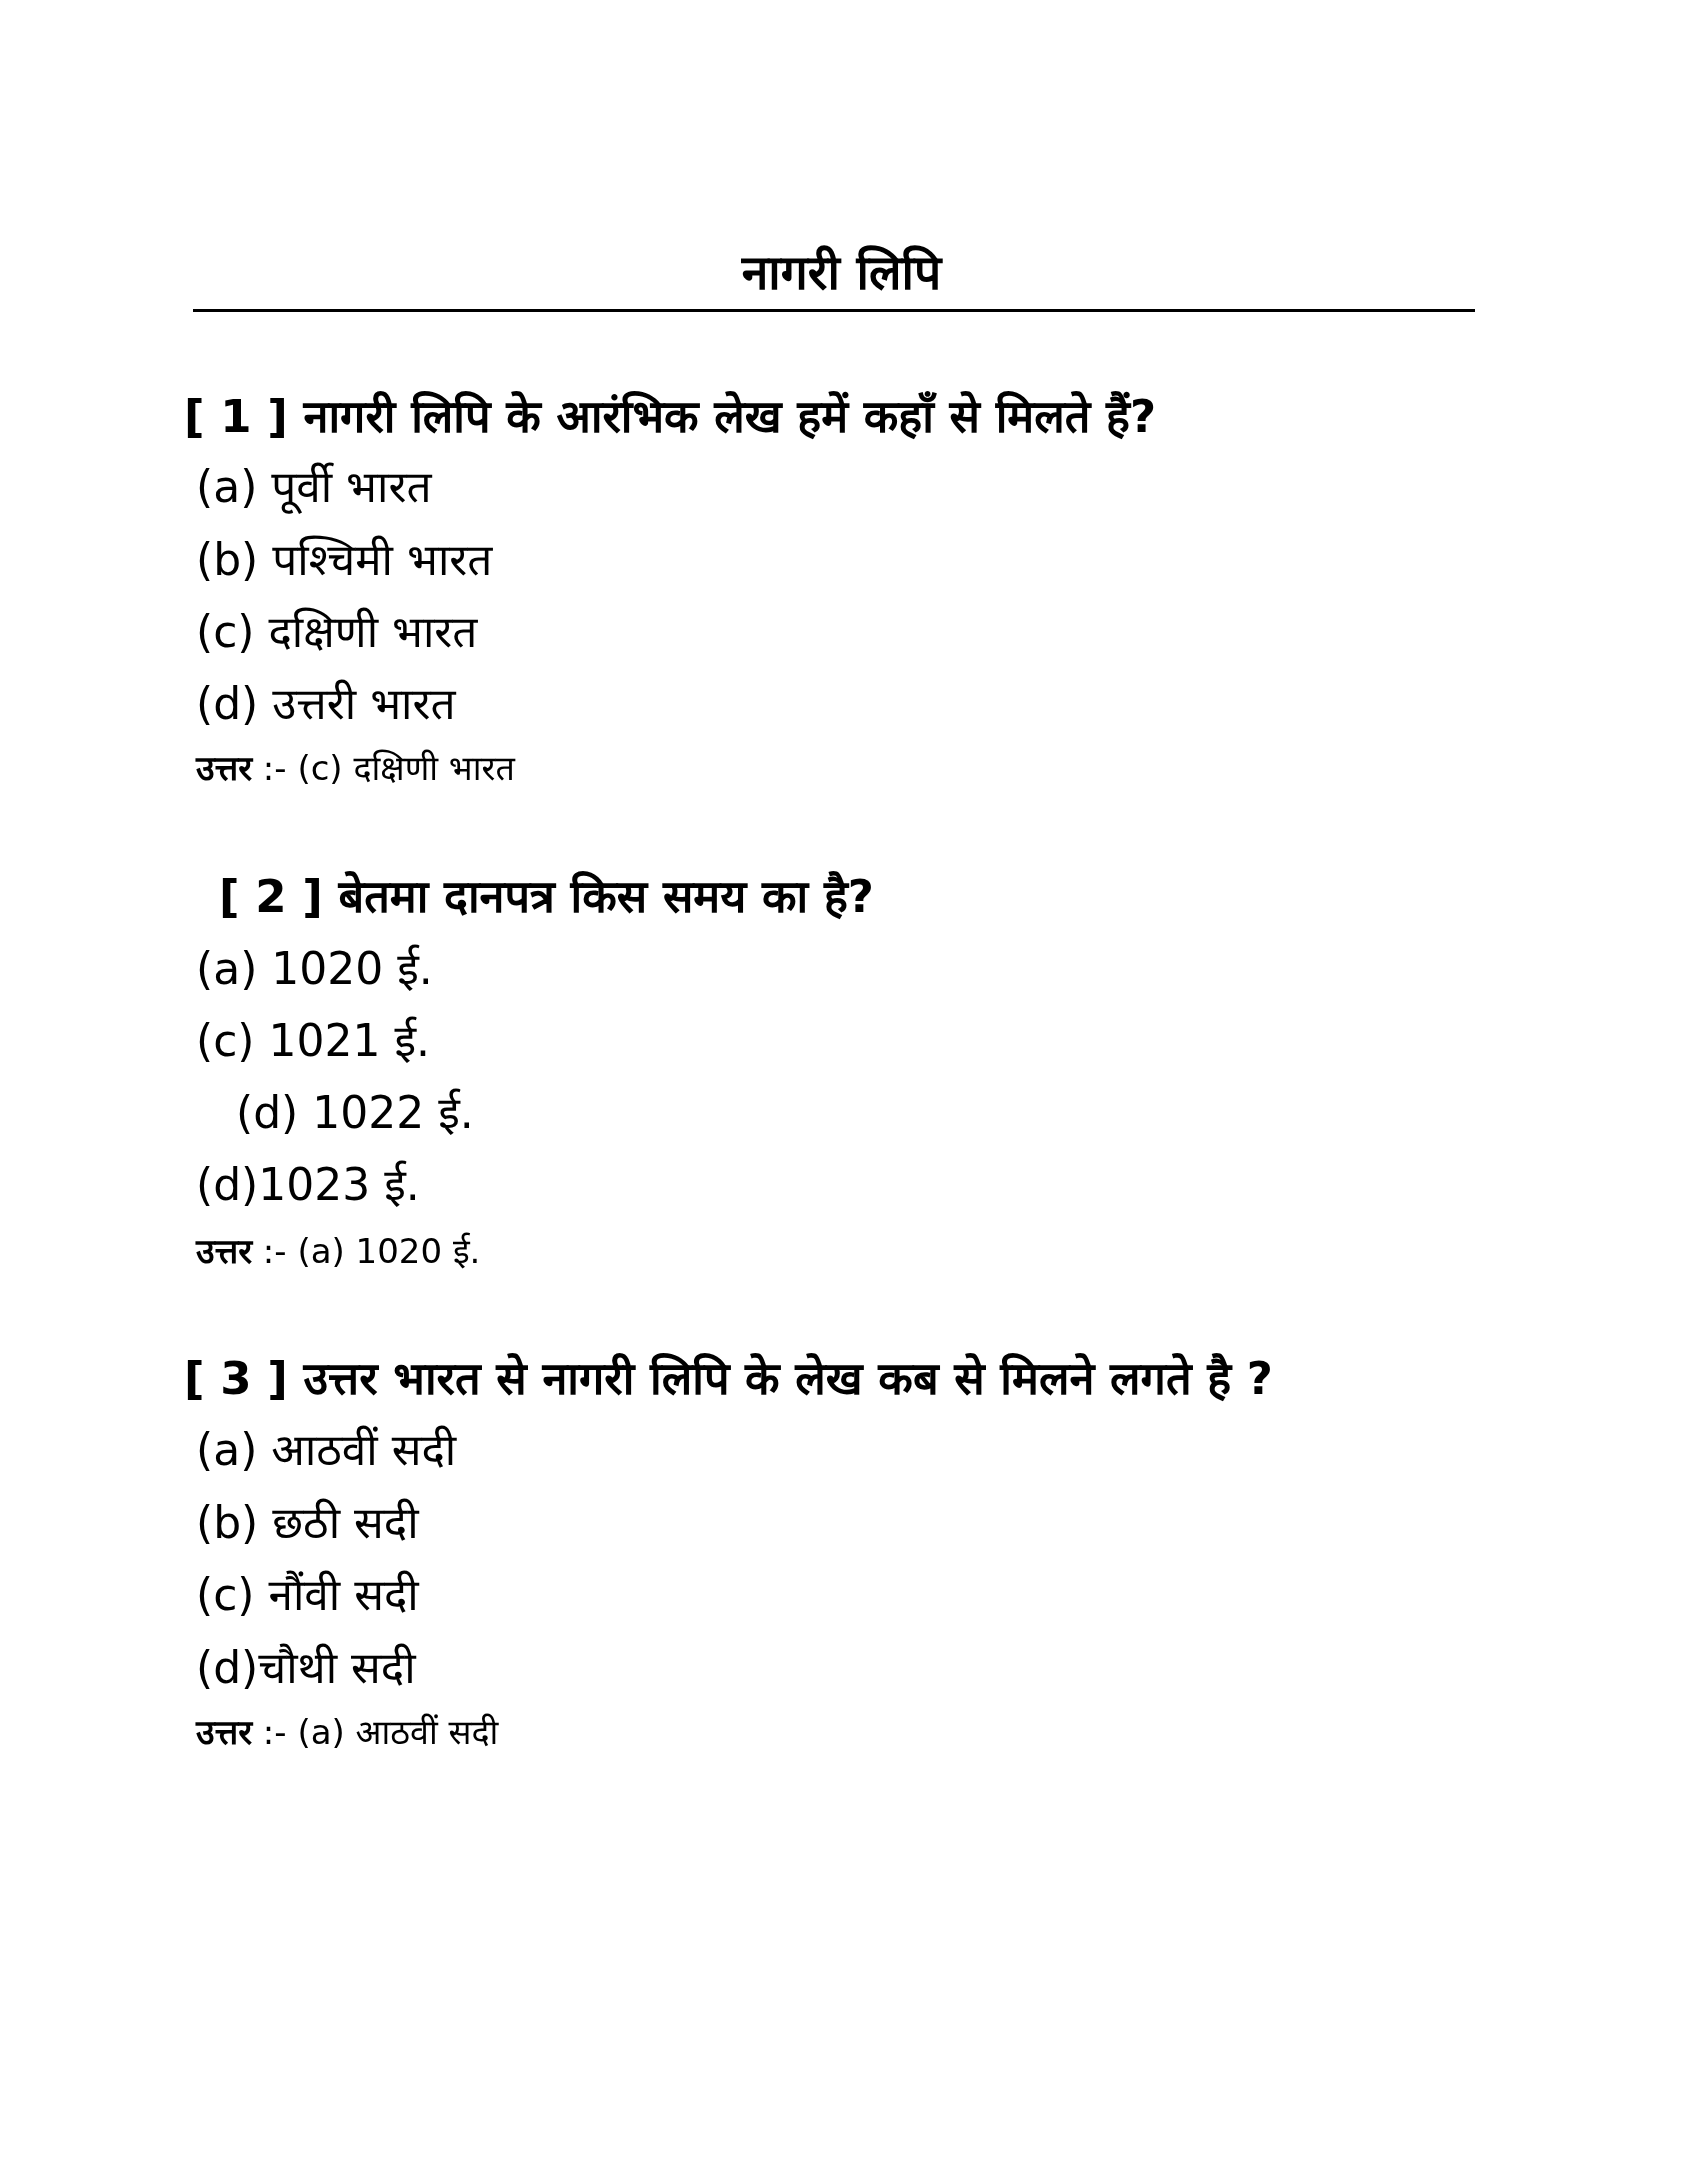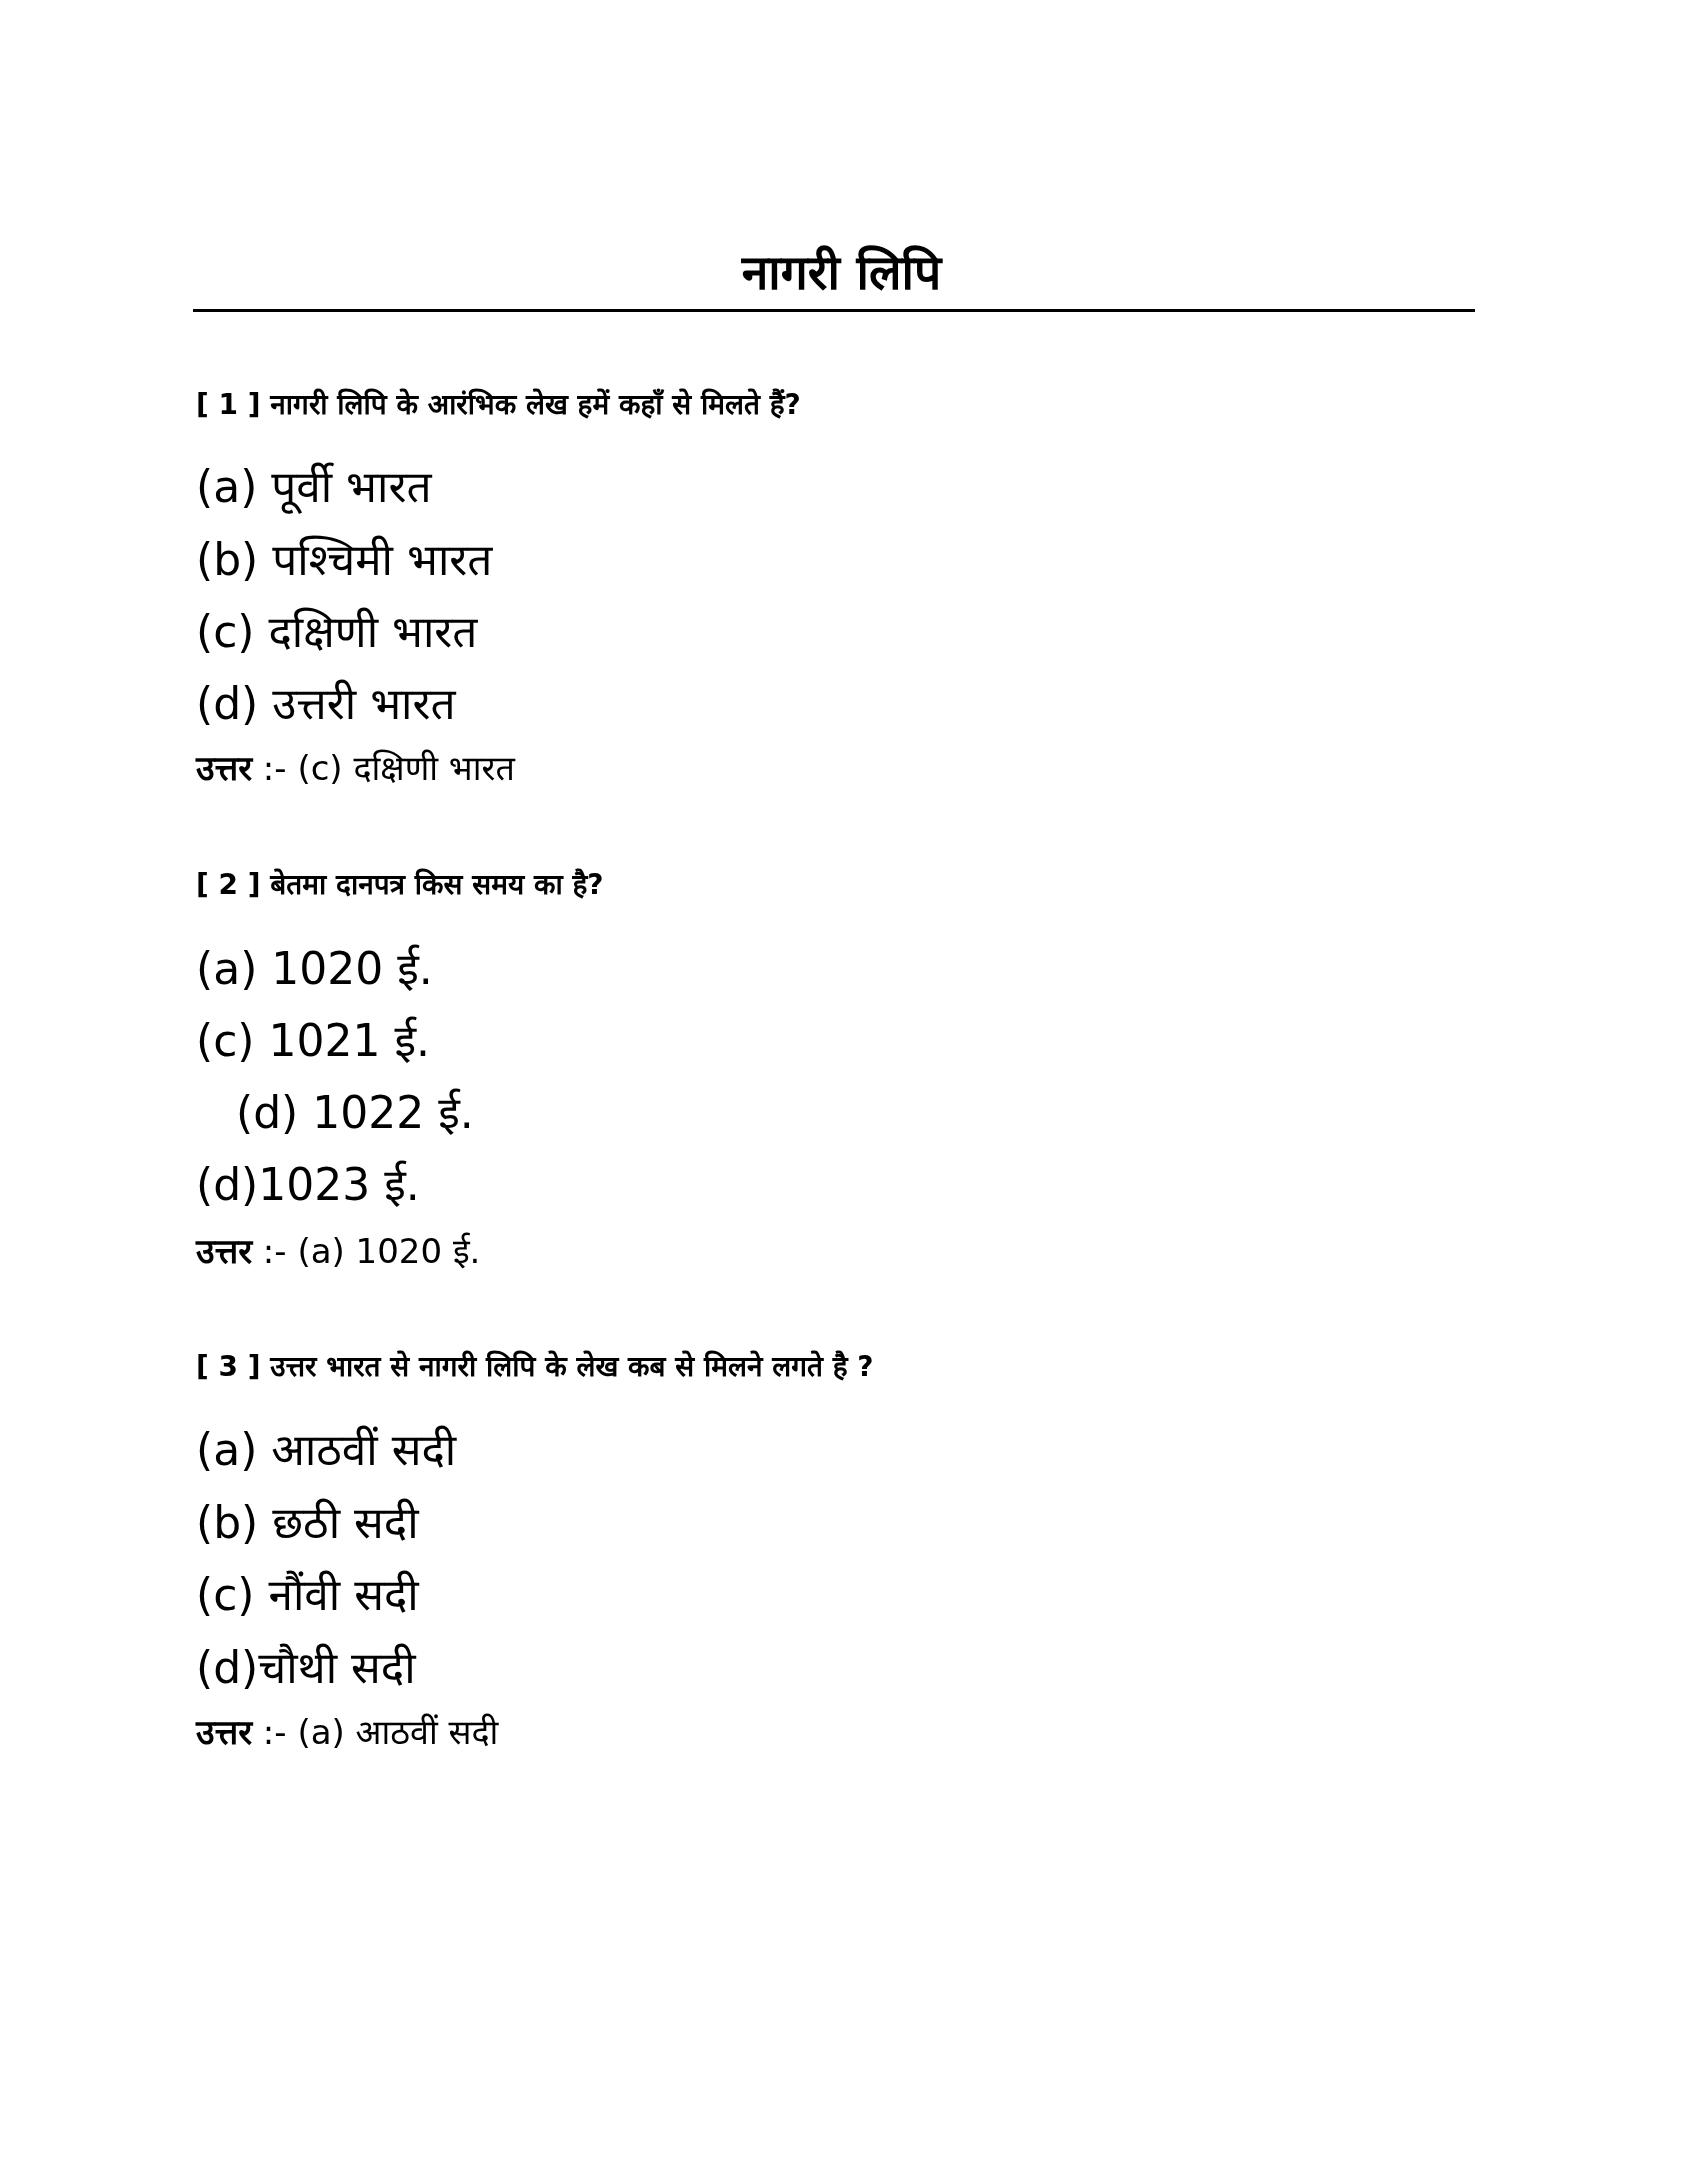--- a/index.html
+++ b/index.html
@@ -1,19 +1,19 @@
 <!DOCTYPE html>
 <html><head>
 <meta charset="utf-8">
 <style>
   html, body { margin:0; padding:0; background:#ffffff; }
   body { width:1683px; height:2178px; position:relative; font-family:"DejaVu Sans", sans-serif; color:#000; }
   .title { position:absolute; left:0; width:1683px; top:238px; text-align:center; font-size:48px; font-weight:bold; }
   .rule { position:absolute; left:193px; width:1282px; top:309px; height:3px; background:#000; }
-  .q { position:absolute; left:196px; font-size:28px; font-weight:bold; white-space:nowrap; }
+  .q { position:absolute; left:184px; font-size:45px; font-weight:bold; white-space:nowrap; }
   .opt { position:absolute; left:196px; font-size:44px; white-space:nowrap; }
   .ans { position:absolute; left:196px; font-size:34px; white-space:nowrap; }
   .ans b { font-weight:bold; }
 </style>
 </head>
 <body>
 
 <div class="title">नागरी लिपि</div>
 <div class="rule"></div>
 
@@ -22,21 +22,21 @@
   <span>नागरी लिपि के आरंभिक लेख हमें कहाँ से मिलते हैं?</span>
 </div>
 <div class="opt" style="top:455px;">(a) पूर्वी भारत</div>
 <div class="opt" style="top:528px;">(b) पश्चिमी भारत</div>
 <div class="opt" style="top:600px;">(c) दक्षिणी भारत</div>
 <div class="opt" style="top:672px;">(d) उत्तरी भारत</div>
 <div class="ans" style="top:744px;">
   <b>उत्तर</b><span> :- </span><span>(c) दक्षिणी भारत</span>
 </div>
 
-<div class="q" style="top:864px;">
+<div class="q" style="top:864px;margin-left:35px;">
   <span>[ 2 ]</span>
   <span>बेतमा दानपत्र किस समय का है?</span>
 </div>
 <div class="opt" style="top:937px;">(a) 1020 ई.</div>
 <div class="opt" style="top:1009px;">(c) 1021 ई.</div>
 <div class="opt" style="top:1081px;margin-left:40px;">(d) 1022 ई.</div>
 <div class="opt" style="top:1153px;text-align:center;">(d)1023 ई.</div>
 <div class="ans" style="top:1227px;">
   <b>उत्तर</b><span> :- </span><span>(a) 1020 ई.</span>
 </div>

